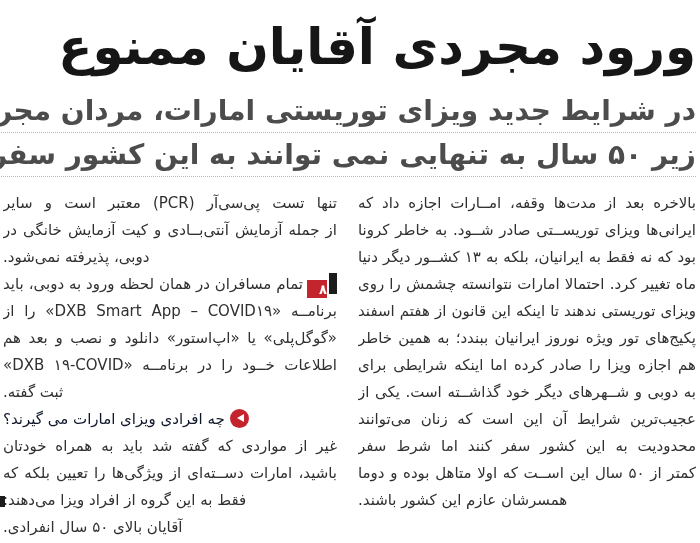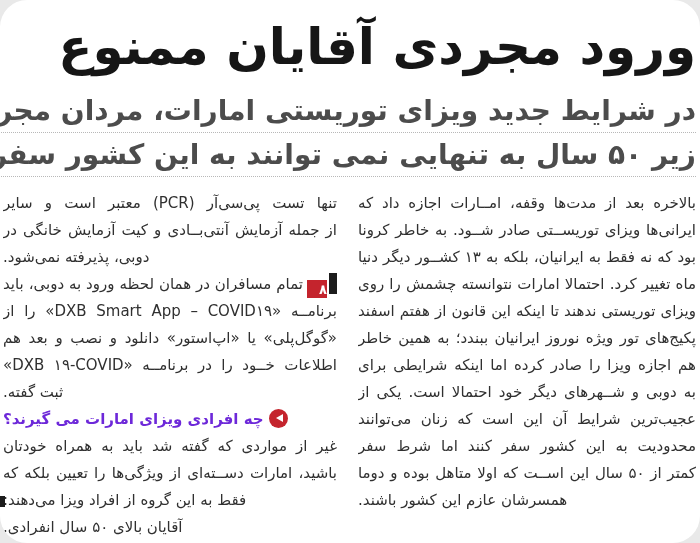--- a/index.html
+++ b/index.html
@@ -1,19 +1,19 @@
 <!DOCTYPE html>
 <html lang="fa" dir="rtl" style="--accent-red: #c4242d; --headline-color: #161616; --subheadline-color: #4c4c4c; --body-color: #303030; --dotted-line: #b8b8b8; --marker-black: #1c1c1c;"><head>
 <meta charset="utf-8">
 <style>
   html,body{margin:0;padding:0;}
   body{background:#e9e9e9;font-family:"DejaVu Sans",sans-serif;}
   #page{
     position:relative;width:700px;height:543px;background:#ffffff;
-    overflow:hidden;direction:rtl;border-radius:27px;
+    overflow:hidden;direction:rtl;
   }
   
   .headline{
     position:absolute;top:4px;right:4px;left:0;height:86px;
     text-align:right;font-size:50px;font-weight:bold;line-height:86px;
     color:var(--headline-color,#161616);white-space:nowrap;
   }
   
   .subheadline{position:absolute;top:90px;right:4px;left:0;text-align:right;}
   .shl{display:block;height:44px;}
@@ -23,21 +23,21 @@
     border-bottom:1px dotted var(--dotted-line,#b8b8b8);
     padding-bottom:1px;white-space:nowrap;
   }
   
   .col{position:absolute;top:190px;font-size:15px;color:var(--body-color,#303030);}
   .col-right{right:4px;width:338px;}
   .col-left{left:3px;width:334px;}
   .bline{height:27px;line-height:27px;overflow:hidden;}
   .jl{text-align:justify;text-align-last:justify;}
   .rl{text-align:left;}
-  .bold{font-weight:bold;color:#6d28d9;}
+  .bold{font-weight:normal;color:#0f172a;}
   
   .marker-bar{
     display:inline-block;width:8px;height:21px;background:var(--marker-black,#1c1c1c);
     vertical-align:-5px;margin-left:2px;
   }
   .badge8{
     display:inline-block;width:20px;height:20px;background:var(--accent-red,#c4242d);
     color:#fff;font-size:13px;font-weight:bold;text-align:center;line-height:20px;
     vertical-align:-5px;margin-left:4px;
   }
@@ -69,21 +69,21 @@
   </div>
 
   <div class="col col-right">
     <div class="bline jl">بالاخره بعد از مدت‌ها وقفه، امــارات اجازه داد که برای</div>
     <div class="bline jl">ایرانی‌ها ویزای توریســتی صادر شــود. به خاطر کرونا</div>
     <div class="bline jl">بود که نه فقط به ایرانیان، بلکه به ۱۳ کشــور دیگر دنیا</div>
     <div class="bline jl">ماه تغییر کرد. احتمالا امارات نتوانسته چشمش را روی</div>
     <div class="bline jl">ویزای توریستی ندهند تا اینکه این قانون از هفتم اسفند</div>
     <div class="bline jl">پکیج‌های تور ویژه نوروز ایرانیان ببندد؛ به همین خاطر</div>
     <div class="bline jl">هم اجازه ویزا را صادر کرده اما اینکه شرایطی برای ورود</div>
-    <div class="bline jl">به دوبی و شــهرهای دیگر خود احتمالا است. یکی از</div>
+    <div class="bline jl">به دوبی و شــهرهای دیگر خود گذاشــته است. یکی از</div>
     <div class="bline jl">عجیب‌ترین شرایط آن این است که زنان می‌توانند بدون</div>
     <div class="bline jl">محدودیت به این کشور سفر کنند اما شرط سفر مردان</div>
     <div class="bline jl">کمتر از ۵۰ سال این اســت که اولا متاهل بوده و دوما با</div>
     <div class="bline rl">همسرشان عازم این کشور باشند.</div>
   </div>
 
   <div class="col col-left">
     <div class="bline jl">تنها تست پی‌سی‌آر (PCR) معتبر است و سایر آزمایشات</div>
     <div class="bline jl">از جمله آزمایش آنتی‌بــادی و کیت آزمایش خانگی در</div>
     <div class="bline rl">دوبی، پذیرفته نمی‌شود.</div>

